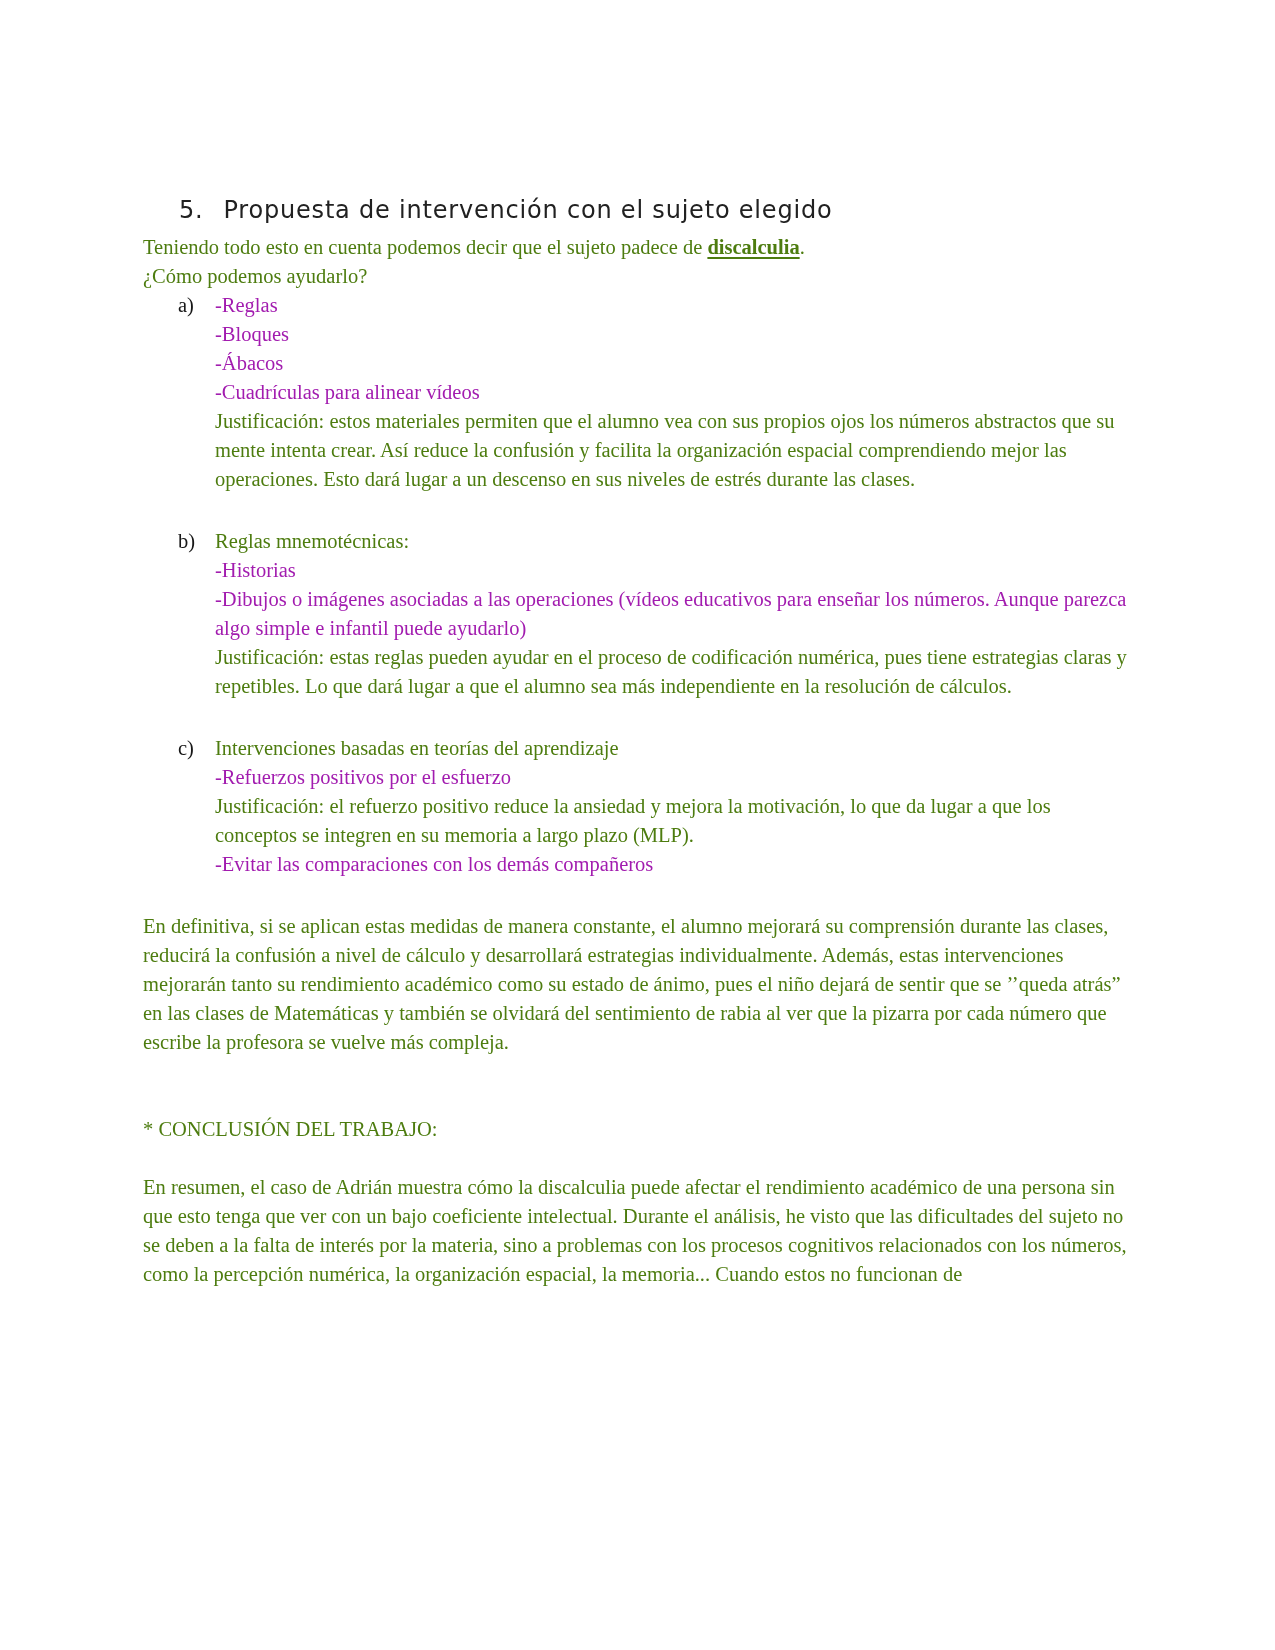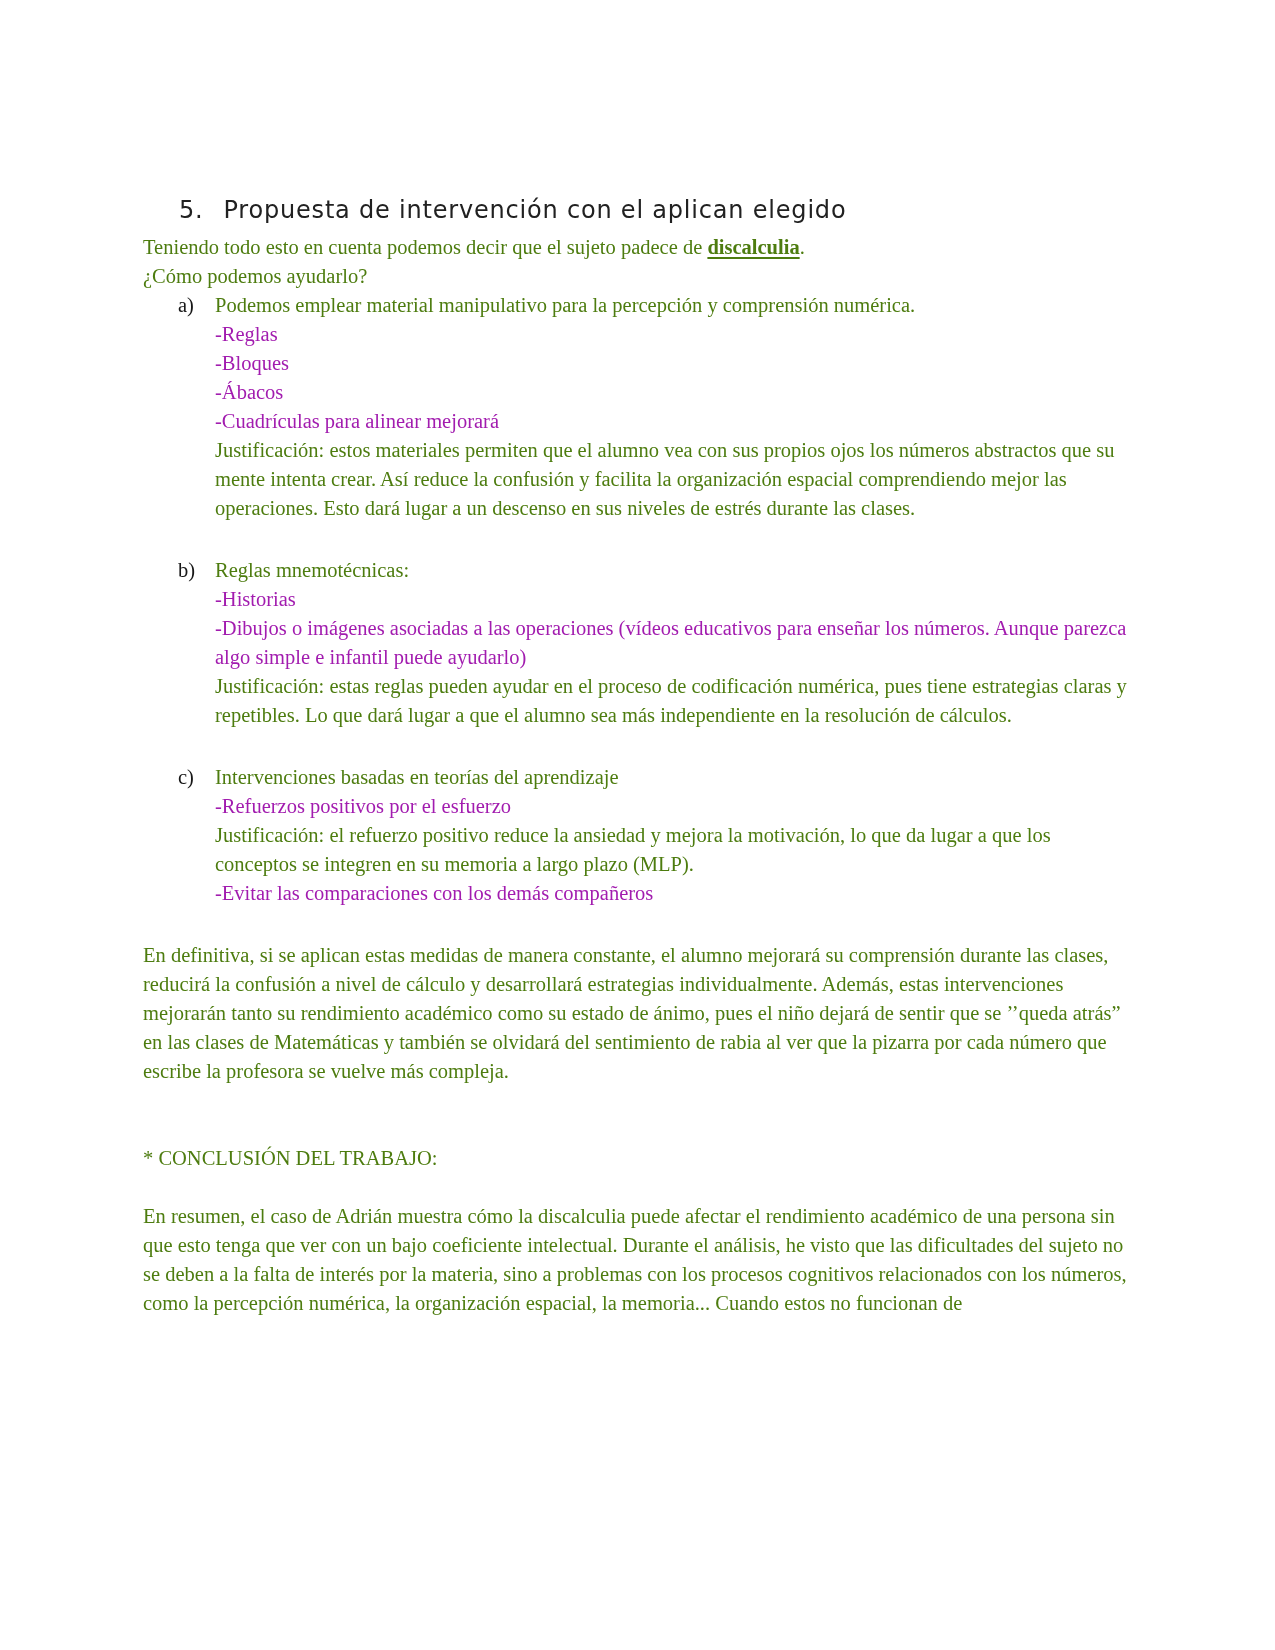--- a/index.html
+++ b/index.html
@@ -75,34 +75,33 @@
   .sp-58 { height: 58px; }
   .sp-29 { height: 29px; }
 </style>
 </head>
 <body>
 
 <div class="page">
 
   <h2 class="heading">
     <span class="h-num">5.</span>
-    <span class="h-text">Propuesta de intervención con el aplican elegido</span>
+    <span class="h-text">Propuesta de intervención con el sujeto elegido</span>
   </h2>
 
   <p class="bline"><span>Teniendo todo esto en cuenta podemos decir que el sujeto padece de </span><strong class="uterm">discalculia</strong><span>.</span></p>
   <p class="bline">¿Cómo podemos ayudarlo?</p>
 
   <div class="list-item">
     <div class="marker">a)</div>
     <div class="item-body">
-      <p class="para">Podemos emplear material manipulativo para la percepción y comprensión numérica.</p>
       <p class="para blue">-Reglas</p>
       <p class="para blue">-Bloques</p>
       <p class="para blue">-Ábacos</p>
-      <p class="para blue">-Cuadrículas para alinear mejorará</p>
+      <p class="para blue">-Cuadrículas para alinear vídeos</p>
       <p class="para">Justificación: estos materiales permiten que el alumno vea con sus propios ojos los números abstractos que su mente intenta crear. Así reduce la confusión y facilita la organización espacial comprendiendo mejor las operaciones. Esto dará lugar a un descenso en sus niveles de estrés durante las clases.</p>
     </div>
   </div>
 
   <div class="sp-33"></div>
 
   <div class="list-item">
     <div class="marker">b)</div>
     <div class="item-body">
       <p class="para">Reglas mnemotécnicas:</p>

